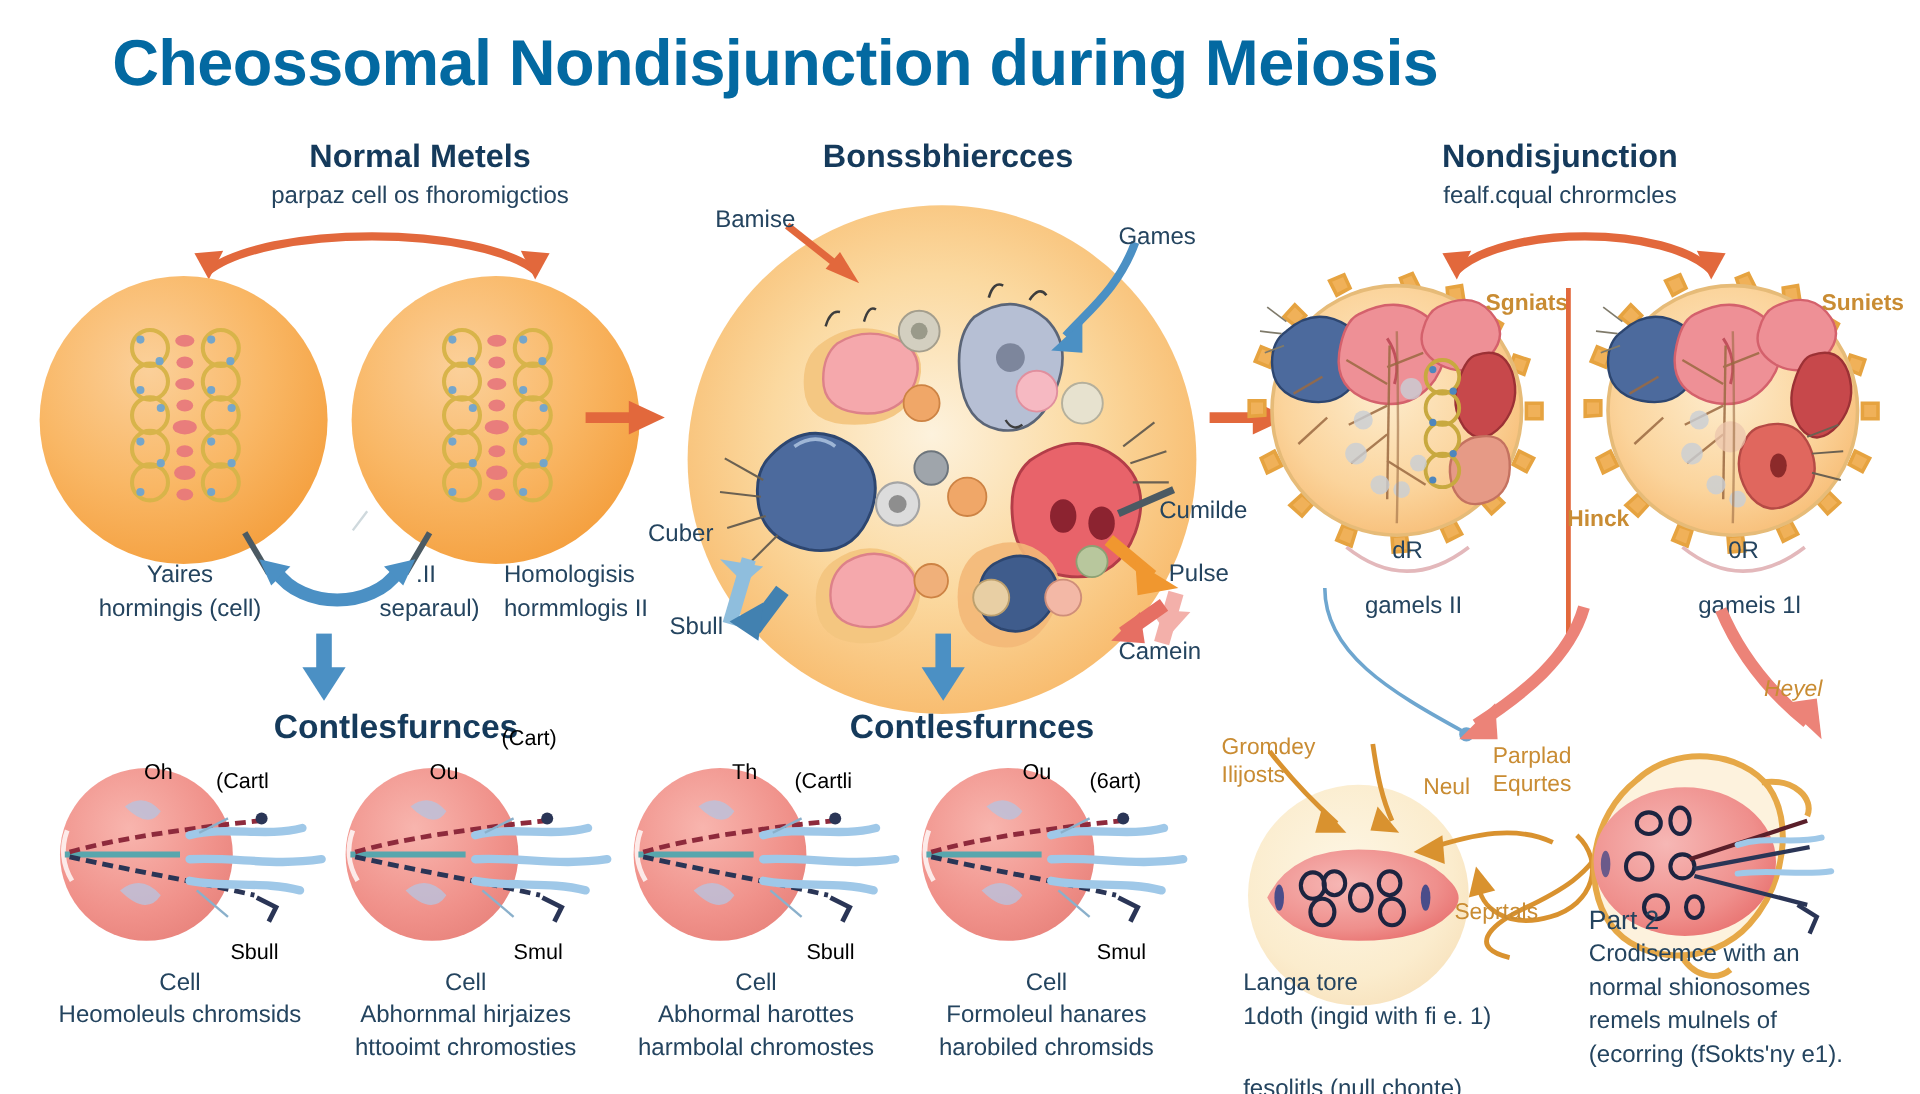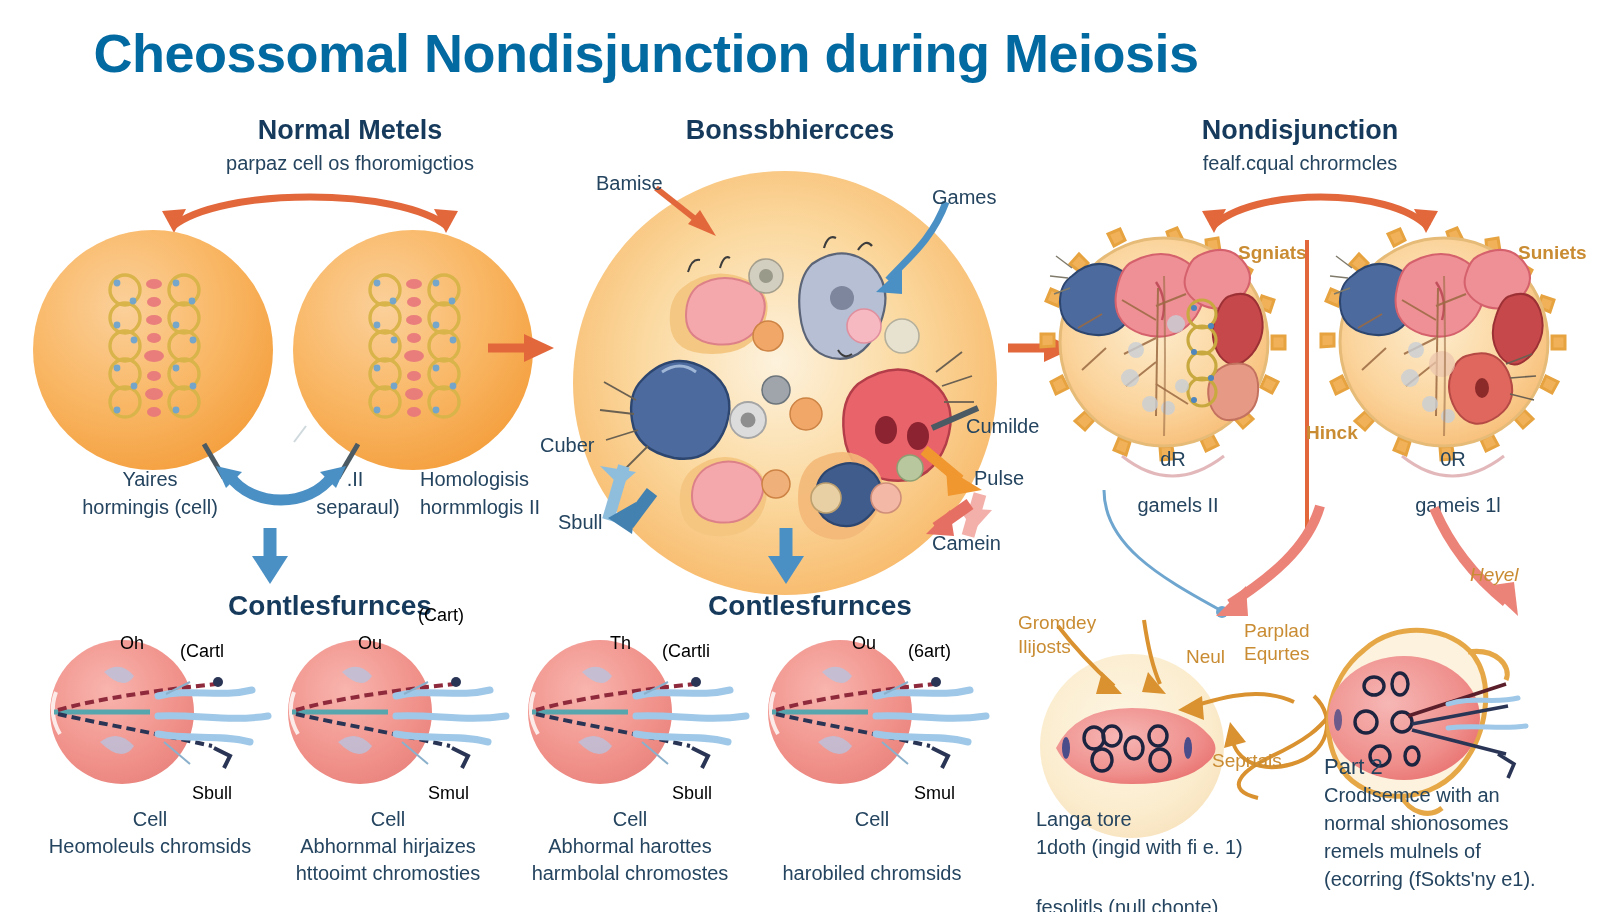--- a/index.html
+++ b/index.html
@@ -622,20 +622,21 @@
       </g>
       <path d="M174,118 L190,126 L184,138" stroke="#2a3556" stroke-width="4" fill="none"></path>
       <path d="M150,52 L126,64" stroke="#8ab0cb" stroke-width="2" fill="none"></path>
       <path d="M150,134 L124,112" stroke="#8ab0cb" stroke-width="2" fill="none"></path>
     </svg>
   </div>
   <div class="abs lbl-sm" style="left:852px;top:632px;">Ou</div>
   <div class="abs lbl-sm" style="left:908px;top:640px;">(6art)</div>
   <div class="abs lbl-sm" style="left:914px;top:782px;">Smul</div>
   <div class="abs cap" style="left:742px;top:806px;width:260px;">Cell</div>
+  <div class="abs cap" style="left:732px;top:833px;width:280px;">Formoleul hanares</div>
   <div class="abs cap" style="left:732px;top:860px;width:280px;">harobiled chromsids</div>
 
   <svg class="abs" style="left:1036px;top:650px;" width="200" height="200">
     <defs>
       <radialGradient id="eg1" cx="45%" cy="40%" r="68%">
         <stop offset="0%" stop-color="#fdf6e4"></stop>
         <stop offset="70%" stop-color="#fbeccd"></stop>
         <stop offset="100%" stop-color="#f7e0ba"></stop>
       </radialGradient>
       <radialGradient id="np1" cx="40%" cy="38%" r="70%">

